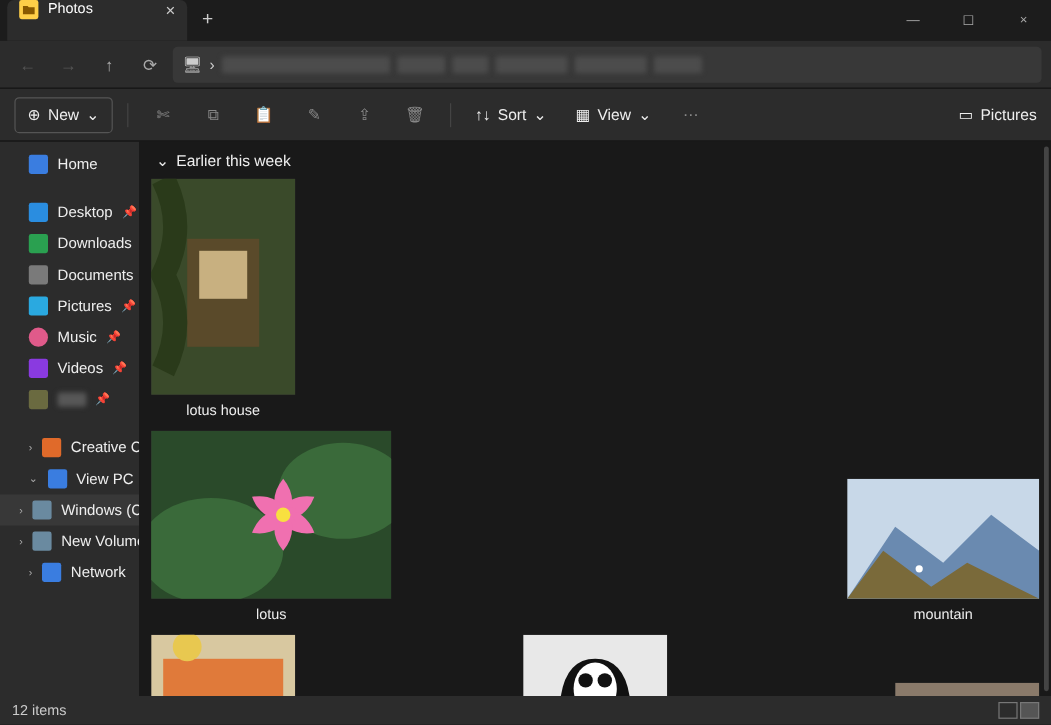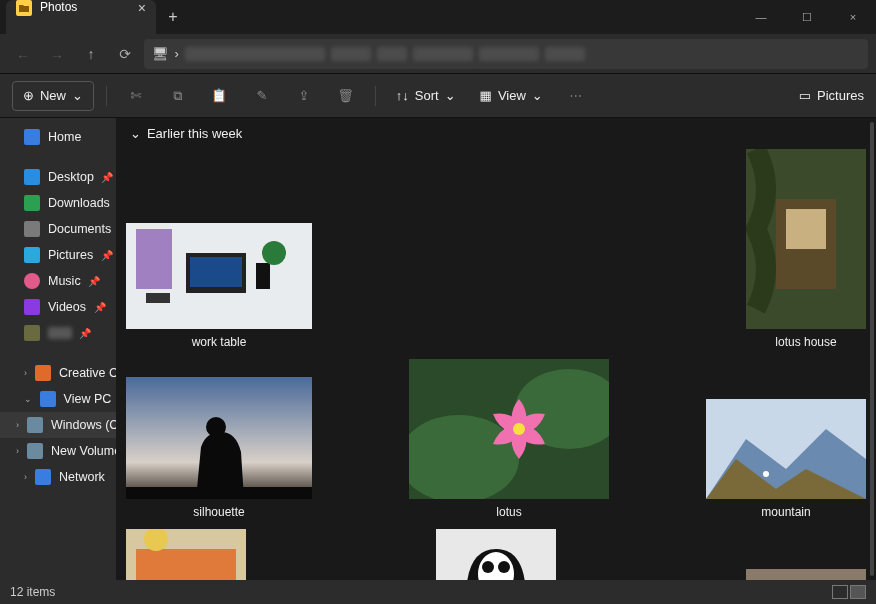--- a/index.html
+++ b/index.html
@@ -204,58 +204,30 @@
     </div>
 
     <div class="content">
       <div class="group-head">
         <span>⌄</span>
         <span>Earlier this week</span>
       </div>
       <div class="thumbs">
         <div class="trow">
           <div class="thumb">
-            <svg class="img" width="186" height="106">
-                <rect width="186" height="106" fill="#e8ecef"></rect>
-                <rect x="60" y="30" width="60" height="40" fill="#222"></rect>
-                <rect x="64" y="34" width="52" height="30" fill="#1a4a8a"></rect>
-                <rect x="130" y="40" width="14" height="26" fill="#111"></rect>
-                <circle cx="148" cy="30" r="12" fill="#2a7a3a"></circle>
-                <rect x="20" y="70" width="24" height="10" fill="#333"></rect>
-                <rect x="10" y="6" width="36" height="60" fill="#a080c0"></rect>
-              </svg>
-            <div class="cap">work table</div>
-          </div>
-          <div class="thumb">
             <svg class="img" width="120" height="180">
                 <rect width="120" height="180" fill="#3a4a2a"></rect>
                 <rect x="30" y="50" width="60" height="90" fill="#5a4a2a"></rect>
                 <rect x="40" y="60" width="40" height="40" fill="#c8b080"></rect>
                 <path d="M10 0 Q30 40 10 80 Q30 120 10 160" stroke="#2a3a1a" stroke-width="20" fill="none"></path>
               </svg>
             <div class="cap">lotus house</div>
           </div>
         </div>
         <div class="trow">
-          <div class="thumb">
-            <svg class="img" width="186" height="122">
-                <defs>
-                  <linearGradient id="sk2" x1="0" x2="0" y1="0" y2="1">
-                    <stop offset="0" stop-color="#4a6a9a"></stop>
-                    <stop offset=".7" stop-color="#d8d0c8"></stop>
-                    <stop offset="1" stop-color="#2a2018"></stop>
-                  </linearGradient>
-                </defs>
-                <rect width="186" height="122" fill="url(#sk2)"></rect>
-                <path d="M70 122 L75 70 Q80 55 95 55 Q110 55 115 75 L118 122 Z" fill="#0a0a0a"></path>
-                <circle cx="90" cy="50" r="10" fill="#0a0a0a"></circle>
-                <rect y="110" width="186" height="12" fill="#0a0a0a"></rect>
-              </svg>
-            <div class="cap">silhouette</div>
-          </div>
           <div class="thumb">
             <svg class="img" width="200" height="140">
                 <rect width="200" height="140" fill="#2a4a2a"></rect>
                 <ellipse cx="50" cy="100" rx="60" ry="44" fill="#3a6a3a"></ellipse>
                 <ellipse cx="160" cy="50" rx="54" ry="40" fill="#3a6a3a"></ellipse>
                 <g transform="translate(110,70)">
                   <path d="M0 -30 Q15 -12 0 12 Q-15 -12 0 -30" fill="#f070b0"></path>
                   <path d="M0 -30 Q15 -12 0 12 Q-15 -12 0 -30" fill="#f070b0" transform="rotate(60)"></path>
                   <path d="M0 -30 Q15 -12 0 12 Q-15 -12 0 -30" fill="#f070b0" transform="rotate(120)"></path>
                   <path d="M0 -30 Q15 -12 0 12 Q-15 -12 0 -30" fill="#f070b0" transform="rotate(180)"></path>

